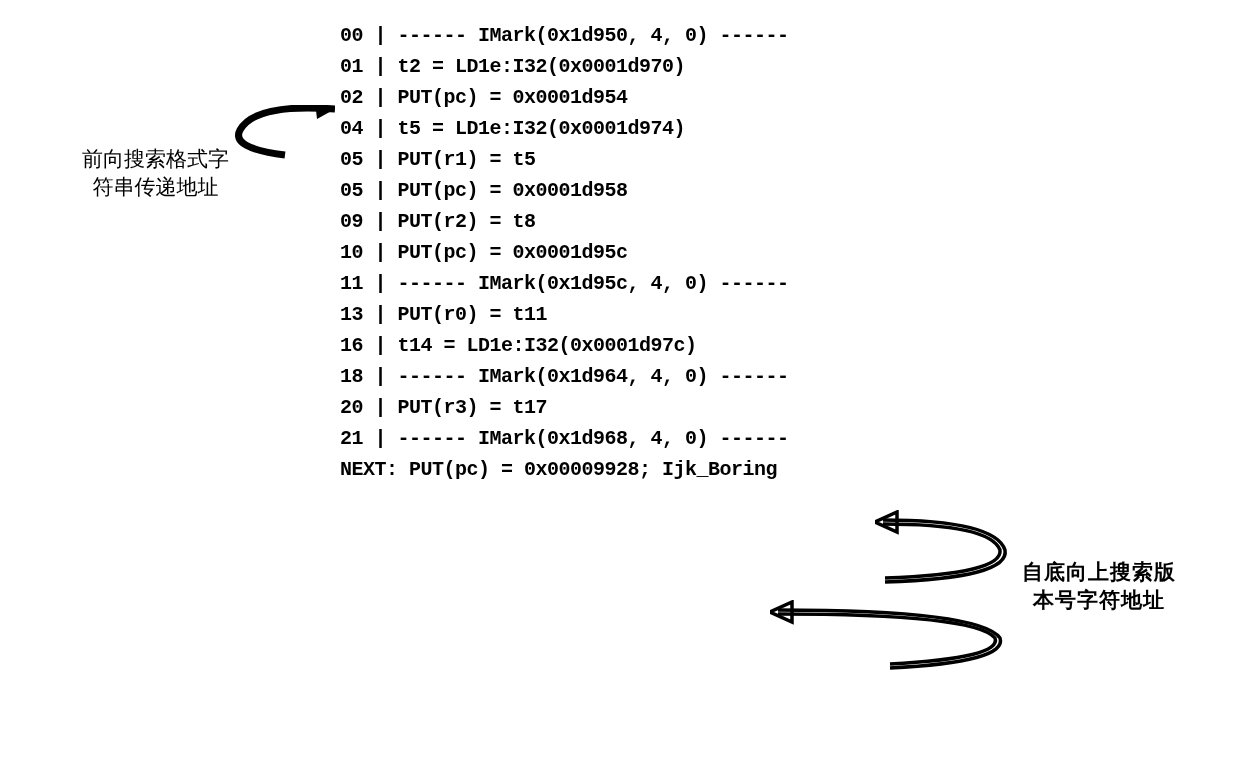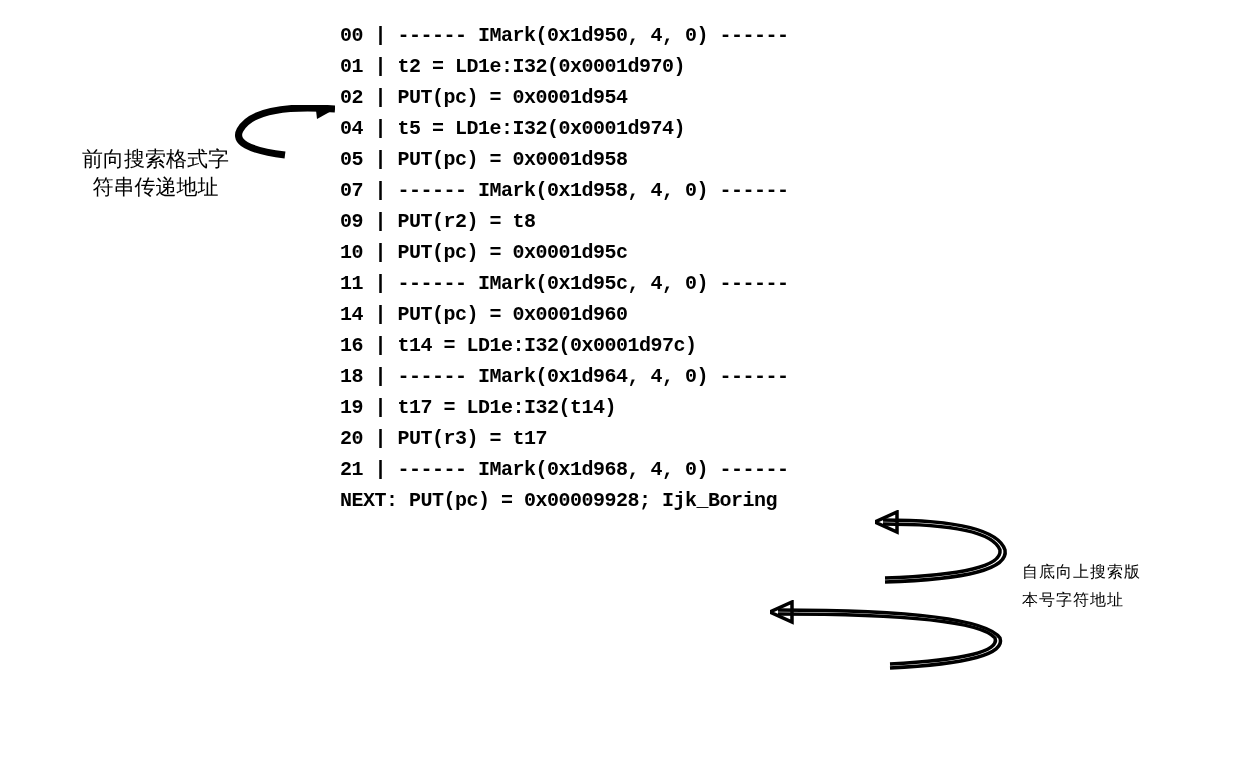--- a/index.html
+++ b/index.html
@@ -33,23 +33,24 @@
     text-align: center;
     line-height: 28px;
     font-weight: normal;
     margin-top: 40px;
   }
   .right-label {
     position: absolute;
     left: 1022px;
     top: 558px;
     font-family: "SimSun", "Microsoft YaHei", sans-serif;
-    font-size: 16px;
+    font-size: 21px;
+    text-align: center;
     line-height: 28px;
-    font-weight: normal;
+    font-weight: bold;
     letter-spacing: 1px;
   }
   .arrow-left {
     position: absolute;
     left: 225px;
     top: 105px;
     width: 110px;
     height: 55px;
   }
   .arrow-right-top {
@@ -68,29 +69,28 @@
   }
 </style>
 </head>
 <body>
 
 <div class="code-block">
   <div class="code-line">00 | ------ IMark(0x1d950, 4, 0) ------</div>
   <div class="code-line">01 | t2 = LD1e:I32(0x0001d970)</div>
   <div class="code-line">02 | PUT(pc) = 0x0001d954</div>
   <div class="code-line">04 | t5 = LD1e:I32(0x0001d974)</div>
+  <div class="code-line">05 | PUT(r1) = t5</div>
   <div class="code-line">05 | PUT(pc) = 0x0001d958</div>
-  <div class="code-line">07 | ------ IMark(0x1d958, 4, 0) ------</div>
   <div class="code-line">09 | PUT(r2) = t8</div>
   <div class="code-line">10 | PUT(pc) = 0x0001d95c</div>
   <div class="code-line">11 | ------ IMark(0x1d95c, 4, 0) ------</div>
-  <div class="code-line">14 | PUT(pc) = 0x0001d960</div>
+  <div class="code-line">13 | PUT(r0) = t11</div>
   <div class="code-line">16 | t14 = LD1e:I32(0x0001d97c)</div>
   <div class="code-line">18 | ------ IMark(0x1d964, 4, 0) ------</div>
-  <div class="code-line">19 | t17 = LD1e:I32(t14)</div>
   <div class="code-line">20 | PUT(r3) = t17</div>
   <div class="code-line">21 | ------ IMark(0x1d968, 4, 0) ------</div>
   <div class="code-line">NEXT: PUT(pc) = 0x00009928; Ijk_Boring</div>
 </div>
 
 <div class="left-label">
   <span>前向搜索格式字</span><br>
   <span>符串传递地址</span>
 </div>
 

